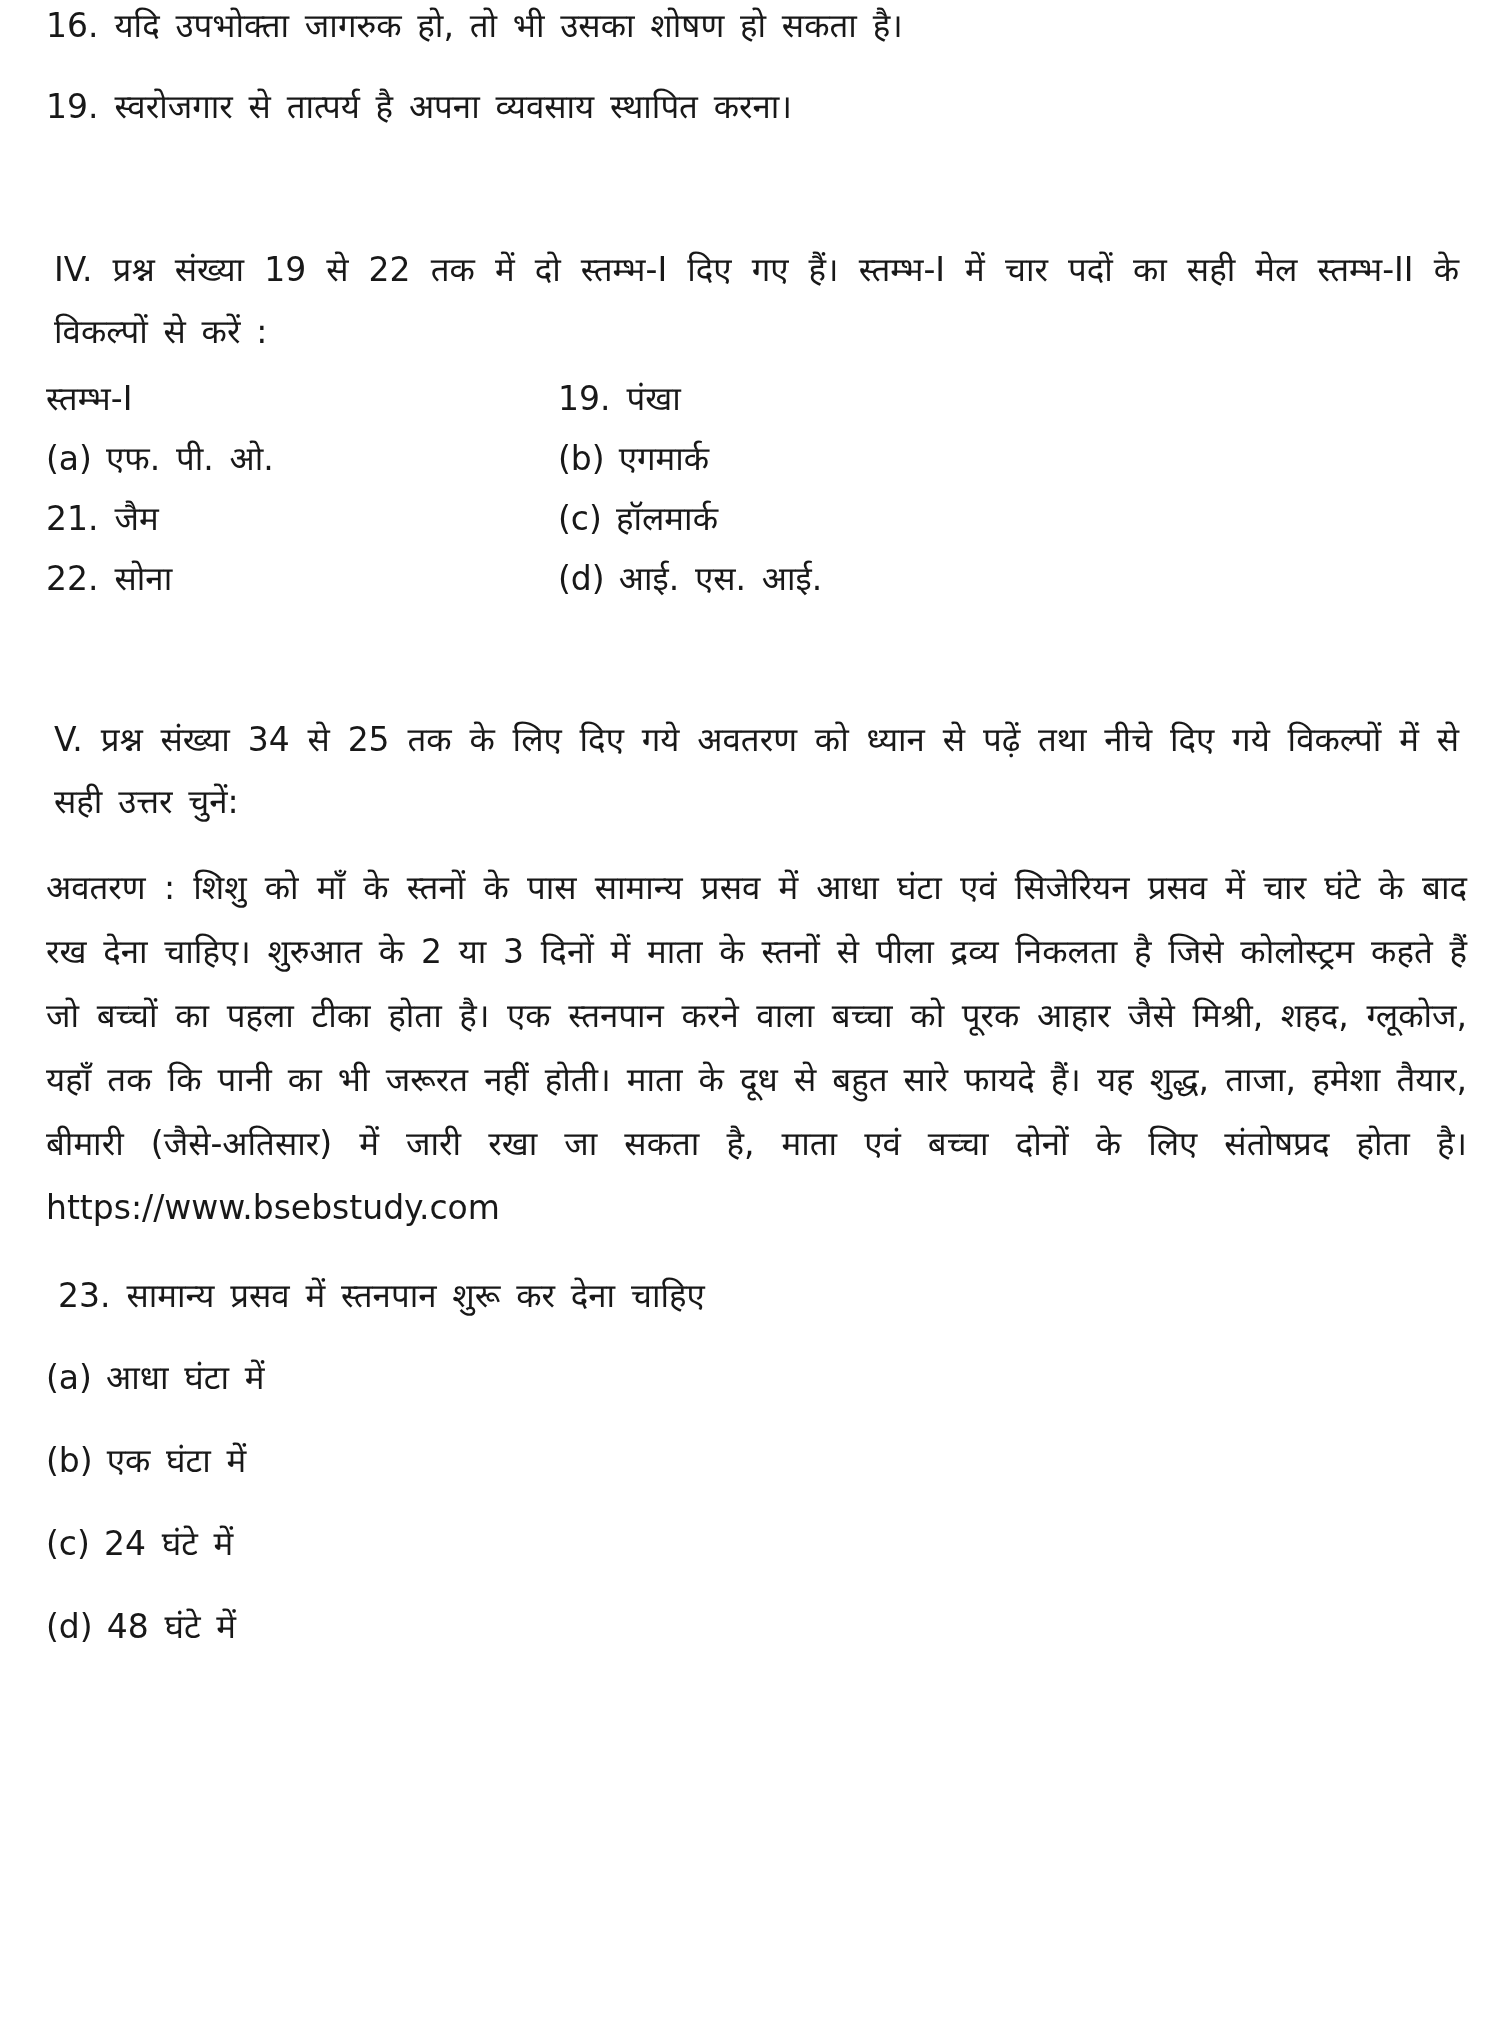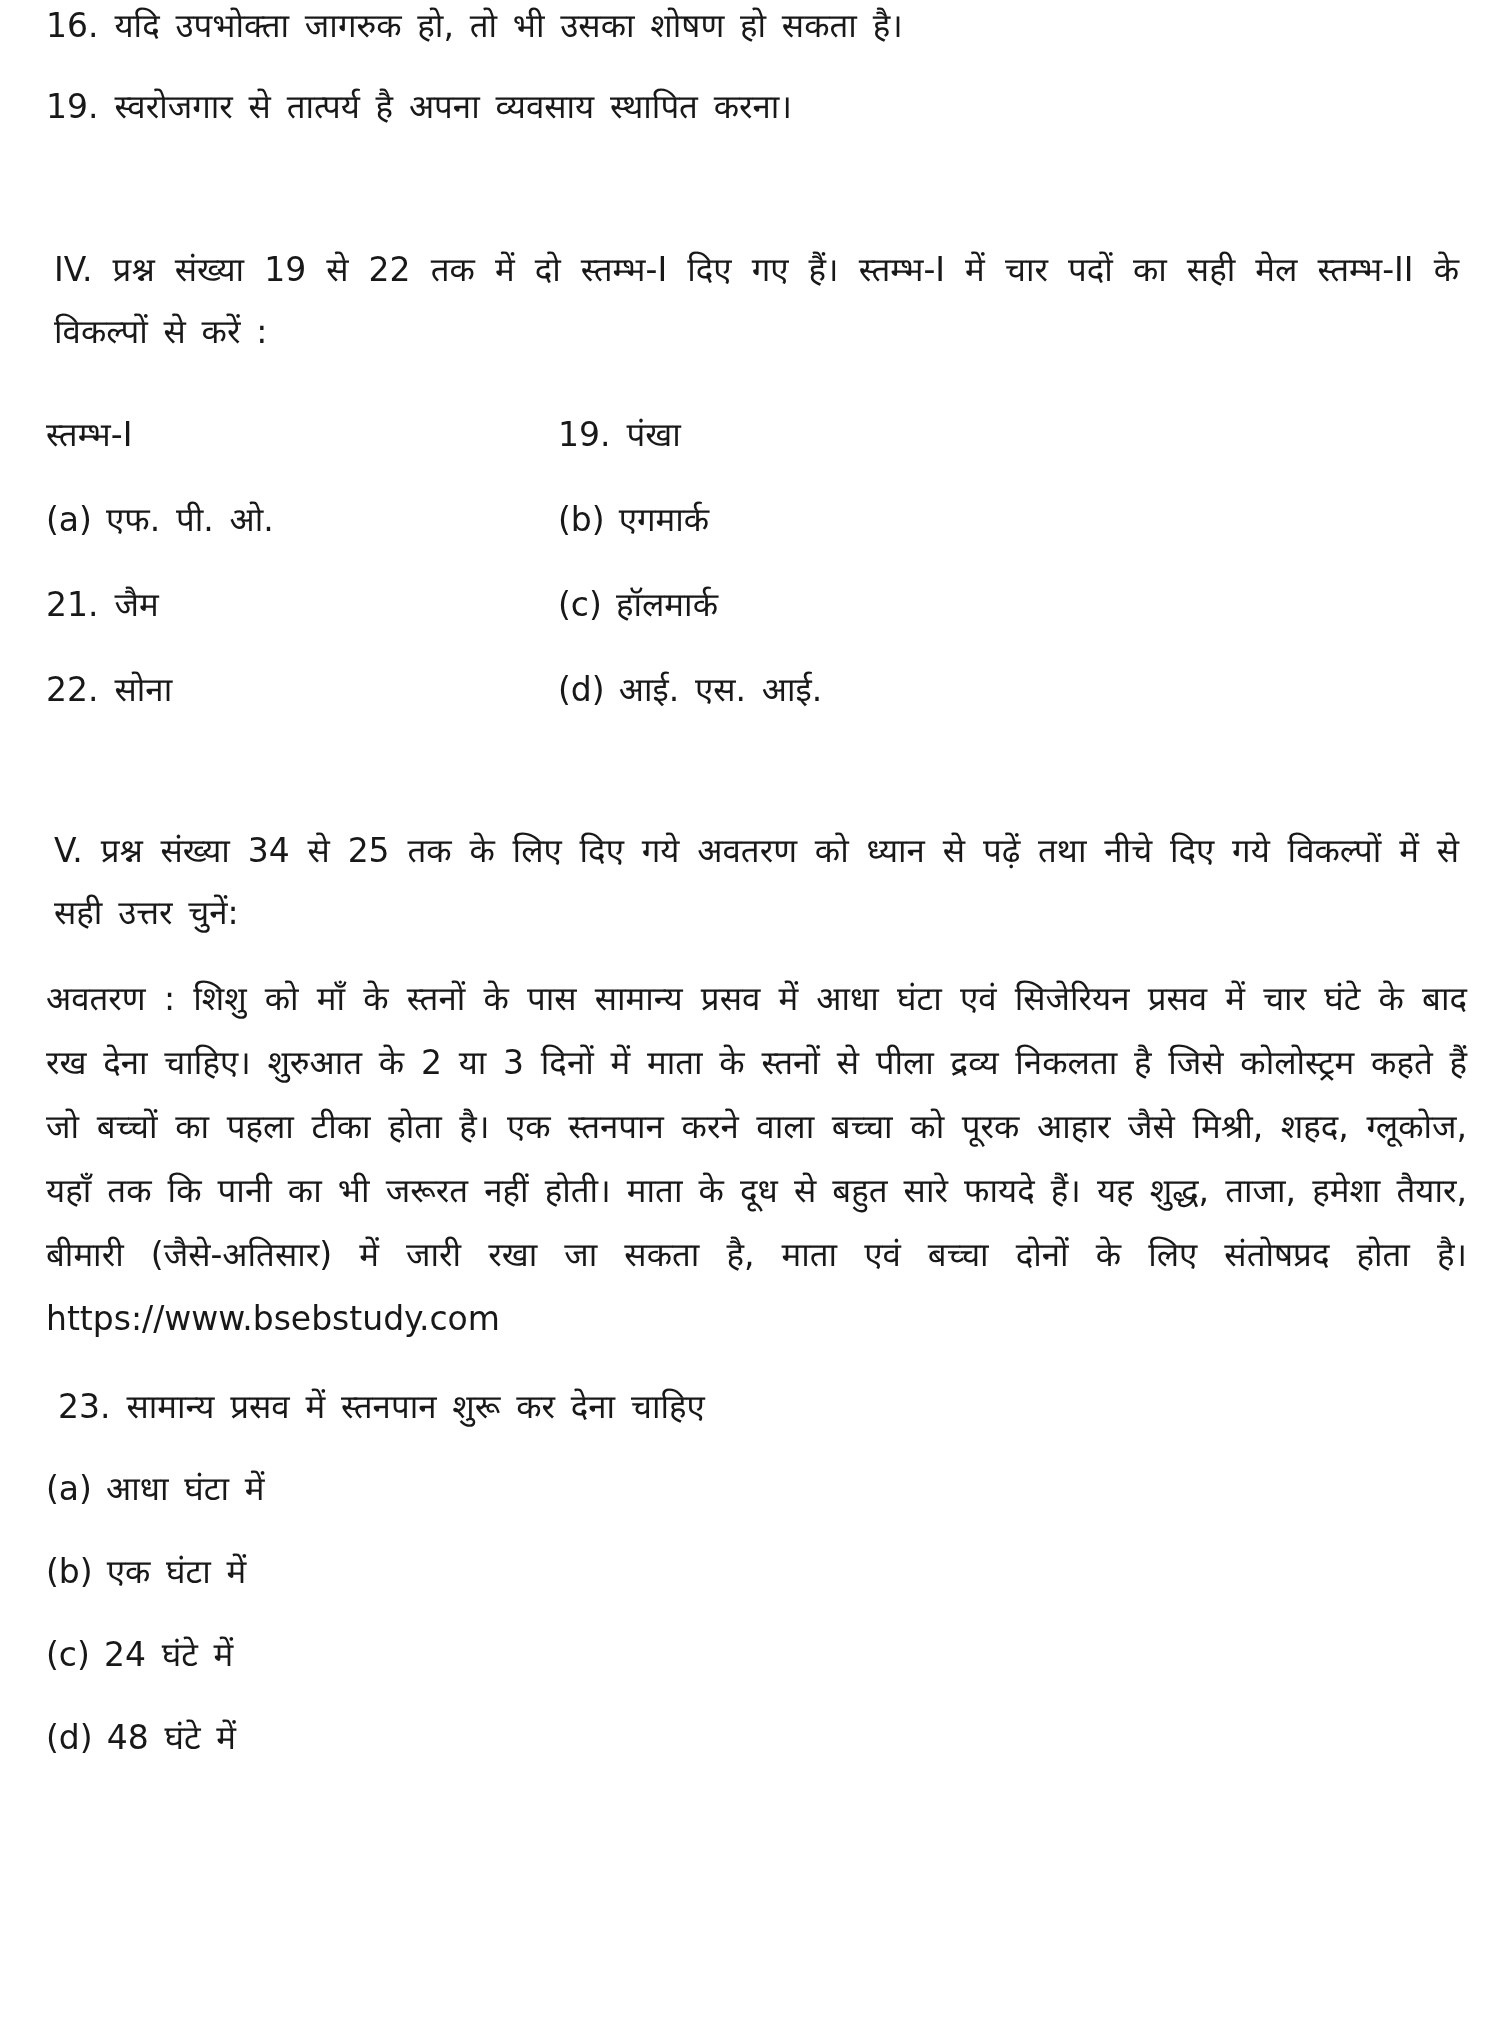--- a/index.html
+++ b/index.html
@@ -33,24 +33,24 @@
   
   .sec-heading {
     line-height: 62px;
     text-align: justify;
     margin: 8px;
   }
   .sec-heading.s4 { margin-top: 110px; }
   .sec-heading.s5 { margin-top: 110px; }
   
   .match {
-    margin-top: 52px;
+    margin-top: 16px;
     display: grid;
     grid-template-columns: 512px auto;
-    row-gap: 45px;
+    row-gap: 20px;
     line-height: 40px;
   }
   .match .cell { display: flex; white-space: nowrap; }
   .match .num { margin-right: 16px; }
   .match .lbl { margin-right: 14px; }
   
   .passage {
     margin: 23px 0 0 0;
     line-height: 64px;
     text-align: justify;

